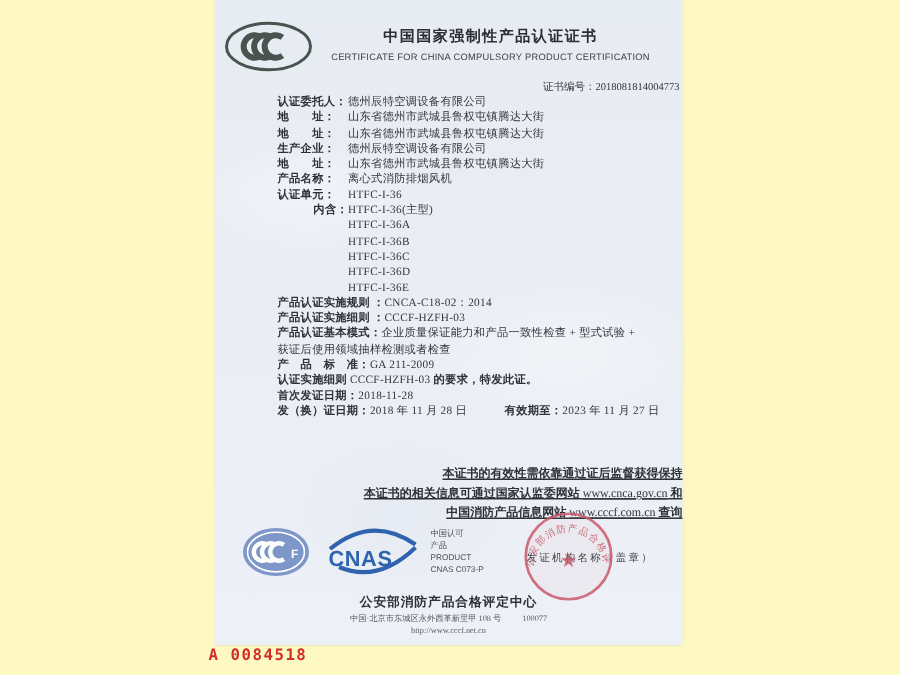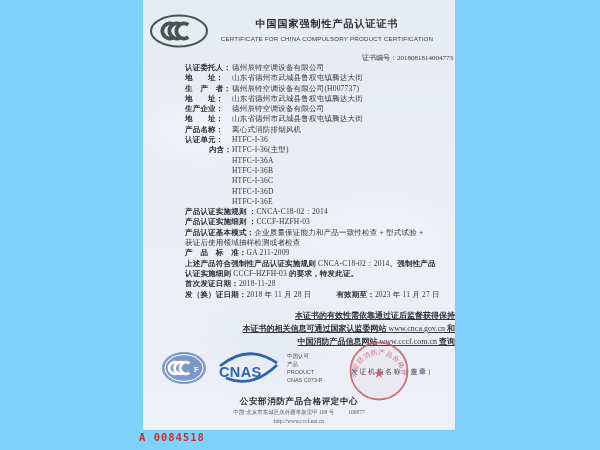--- a/index.html
+++ b/index.html
@@ -1,18 +1,18 @@
 <!DOCTYPE html>
 <html><head>
 <meta charset="utf-8">
 <style>
   * { margin:0; padding:0; box-sizing:border-box; }
   html,body { width:600px; height:450px; background:#ffffff; overflow:hidden;
     font-family:"Liberation Serif","DejaVu Serif",serif; }
-  .page { position:relative; width:600px; height:450px; background:#7dd3fc; }
+  .page { position:relative; width:600px; height:450px; background:#fef9c3; }
 
   .paper { position:absolute; left:143px; top:0; width:312px; height:430px;
     background:linear-gradient(180deg,#e7ebf2 0%,#eaeef4 45%,#edf0f6 100%);
     box-shadow:0 0 2px rgba(150,160,180,.35); }
   .paper::before { content:""; position:absolute; inset:0;
     background:
       radial-gradient(120px 60px at 20% 30%, rgba(255,255,255,.35), transparent 70%),
       radial-gradient(140px 70px at 75% 55%, rgba(255,255,255,.30), transparent 70%),
       radial-gradient(120px 80px at 40% 80%, rgba(200,210,230,.18), transparent 70%);
     pointer-events:none; }
@@ -78,41 +78,39 @@
     <div class="titles">
       <div class="title-cn">中国国家强制性产品认证证书</div>
       <div class="title-en">CERTIFICATE FOR CHINA COMPULSORY PRODUCT CERTIFICATION</div>
     </div>
 
     <div class="cert-no"><span>证书编号：</span><span>2018081814004773</span></div>
 
     <div class="body">
       <div class="row"><span class="lbl lbl-fix">认证委托人：</span><span>德州辰特空调设备有限公司</span></div>
       <div class="row"><span class="lbl lbl-fix">地　　址：</span><span>山东省德州市武城县鲁权屯镇腾达大街</span></div>
-      <div class="row"><span class="lbl lbl-fix">生　产　者：</span><span>德州辰特空调设备有限公司(H007737)</span></div>
       <div class="row"><span class="lbl lbl-fix">地　　址：</span><span>山东省德州市武城县鲁权屯镇腾达大街</span></div>
       <div class="row"><span class="lbl lbl-fix">生产企业：</span><span>德州辰特空调设备有限公司</span></div>
       <div class="row"><span class="lbl lbl-fix">地　　址：</span><span>山东省德州市武城县鲁权屯镇腾达大街</span></div>
       <div class="row"><span class="lbl lbl-fix">产品名称：</span><span>离心式消防排烟风机</span></div>
       <div class="row"><span class="lbl lbl-fix">认证单元：</span><span>HTFC-I-36</span></div>
 
       <div class="row"><span class="lbl lbl-right">内含：</span><span>HTFC-I-36(主型)</span></div>
       <div class="row model">HTFC-I-36A</div>
       <div class="row model">HTFC-I-36B</div>
       <div class="row model">HTFC-I-36C</div>
       <div class="row model">HTFC-I-36D</div>
       <div class="row model">HTFC-I-36E</div>
 
       <div class="row"><span class="lbl">产品认证实施规则 ：</span><span>CNCA-C18-02：2014</span></div>
       <div class="row"><span class="lbl">产品认证实施细则 ：</span><span>CCCF-HZFH-03</span></div>
       <div class="row"><span class="lbl">产品认证基本模式：</span><span>企业质量保证能力和产品一致性检查 + 型式试验 +</span></div>
       <div class="row"><span class="lbl"></span><span>获证后使用领域抽样检测或者检查</span></div>
       <div class="row"><span class="lbl">产　品　标　准：</span><span>GA 211-2009</span></div>
 
-      <div class="row stmt"><b>上述产品符合强制性产品认证实施规则 </b><span>CNCA-C18-02：2014</span><b>、强制性产品</b></div>
       <div class="row stmt"><b>认证实施细则 </b><span>CCCF-HZFH-03</span><b> 的要求，特发此证。</b></div>
 
       <div class="row center-row"><span class="lbl">首次发证日期：</span><span>2018-11-28</span></div>
       <div class="row"><span class="lbl">发（换）证日期：</span><span>2018 年 11 月 28 日</span><span class="lbl gap-left">有效期至：</span><span>2023 年 11 月 27 日</span></div>
     </div>
 
     <div class="notes">
       <div>本证书的有效性需依靠通过证后监督获得保持</div>
       <div><span>本证书的相关信息可通过国家认监委网站 </span><span class="lnk">www.cnca.gov.cn</span><span> 和</span></div>
       <div><span>中国消防产品信息网站 </span><span class="lnk">www.cccf.com.cn</span><span> 查询</span></div>

